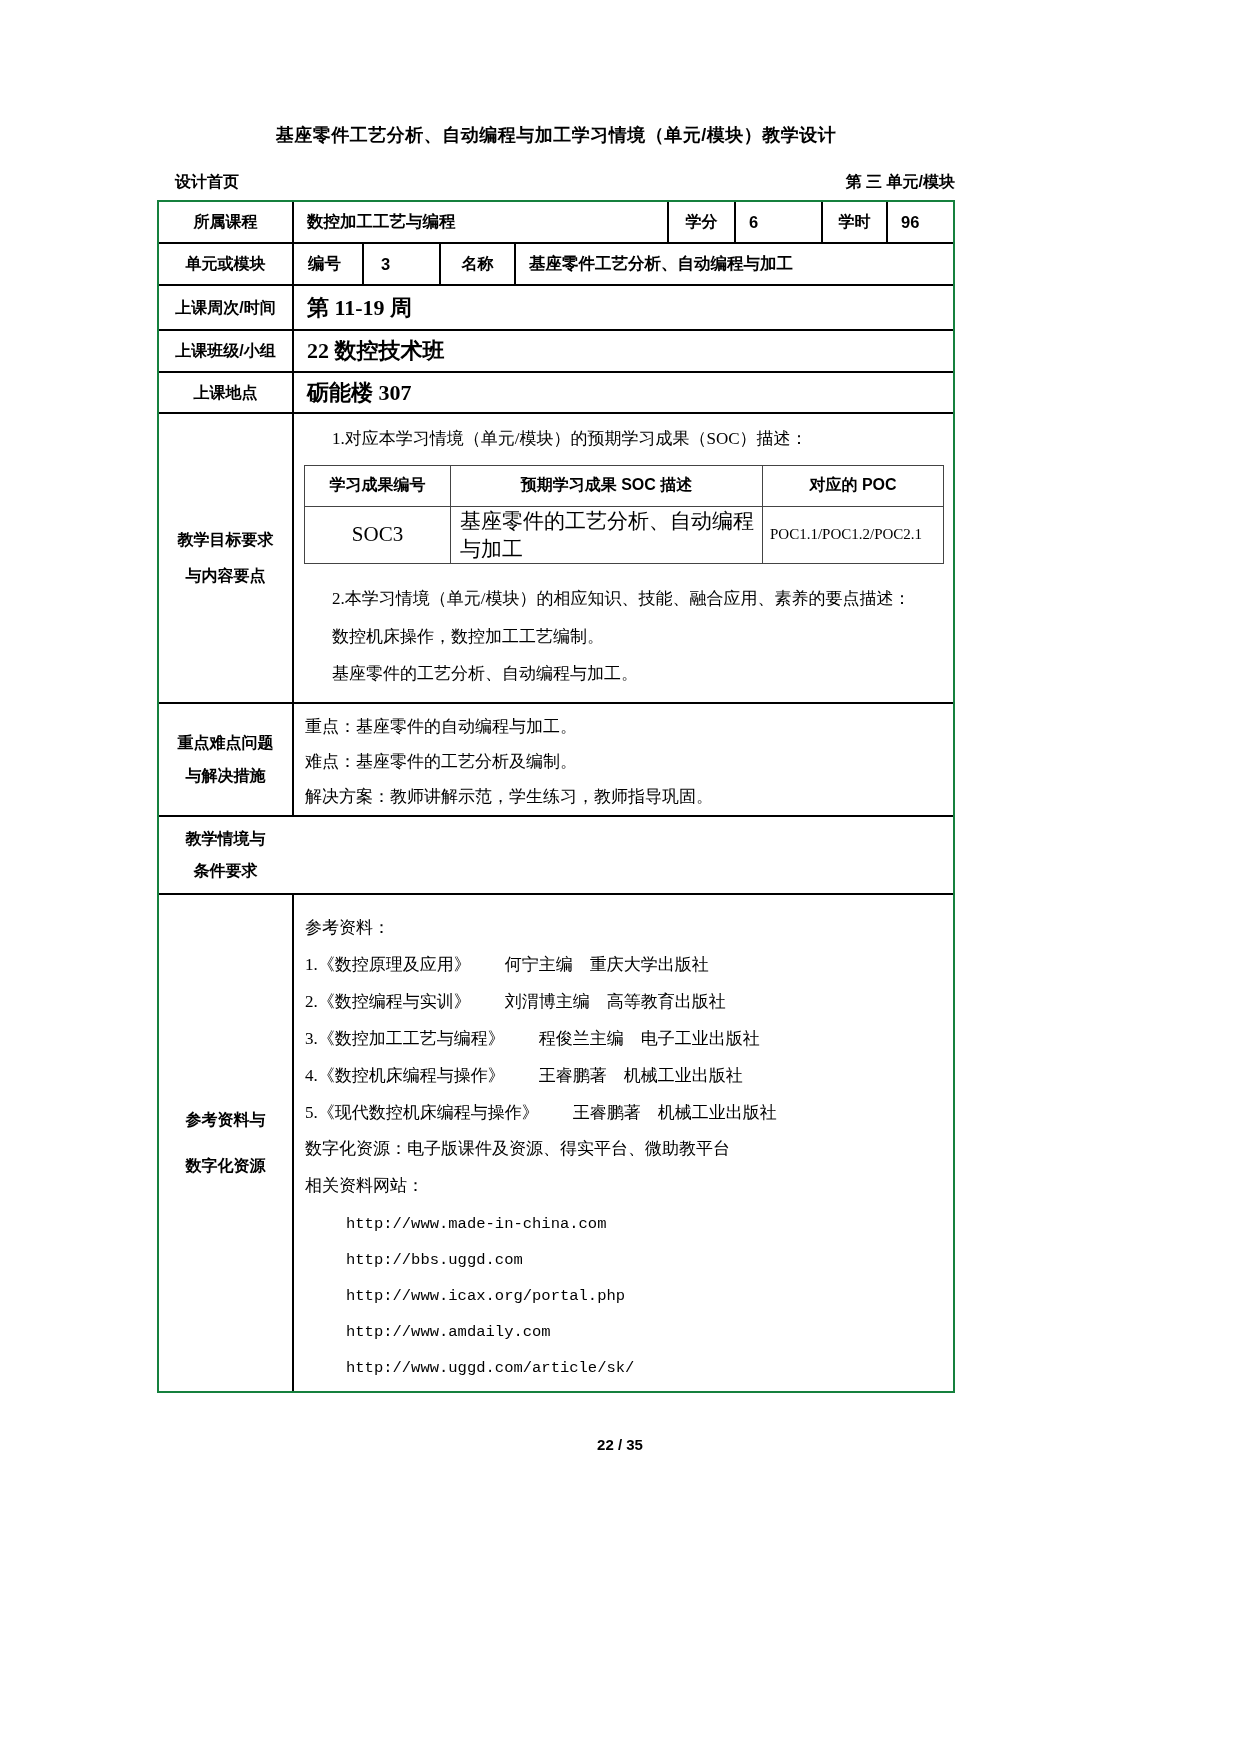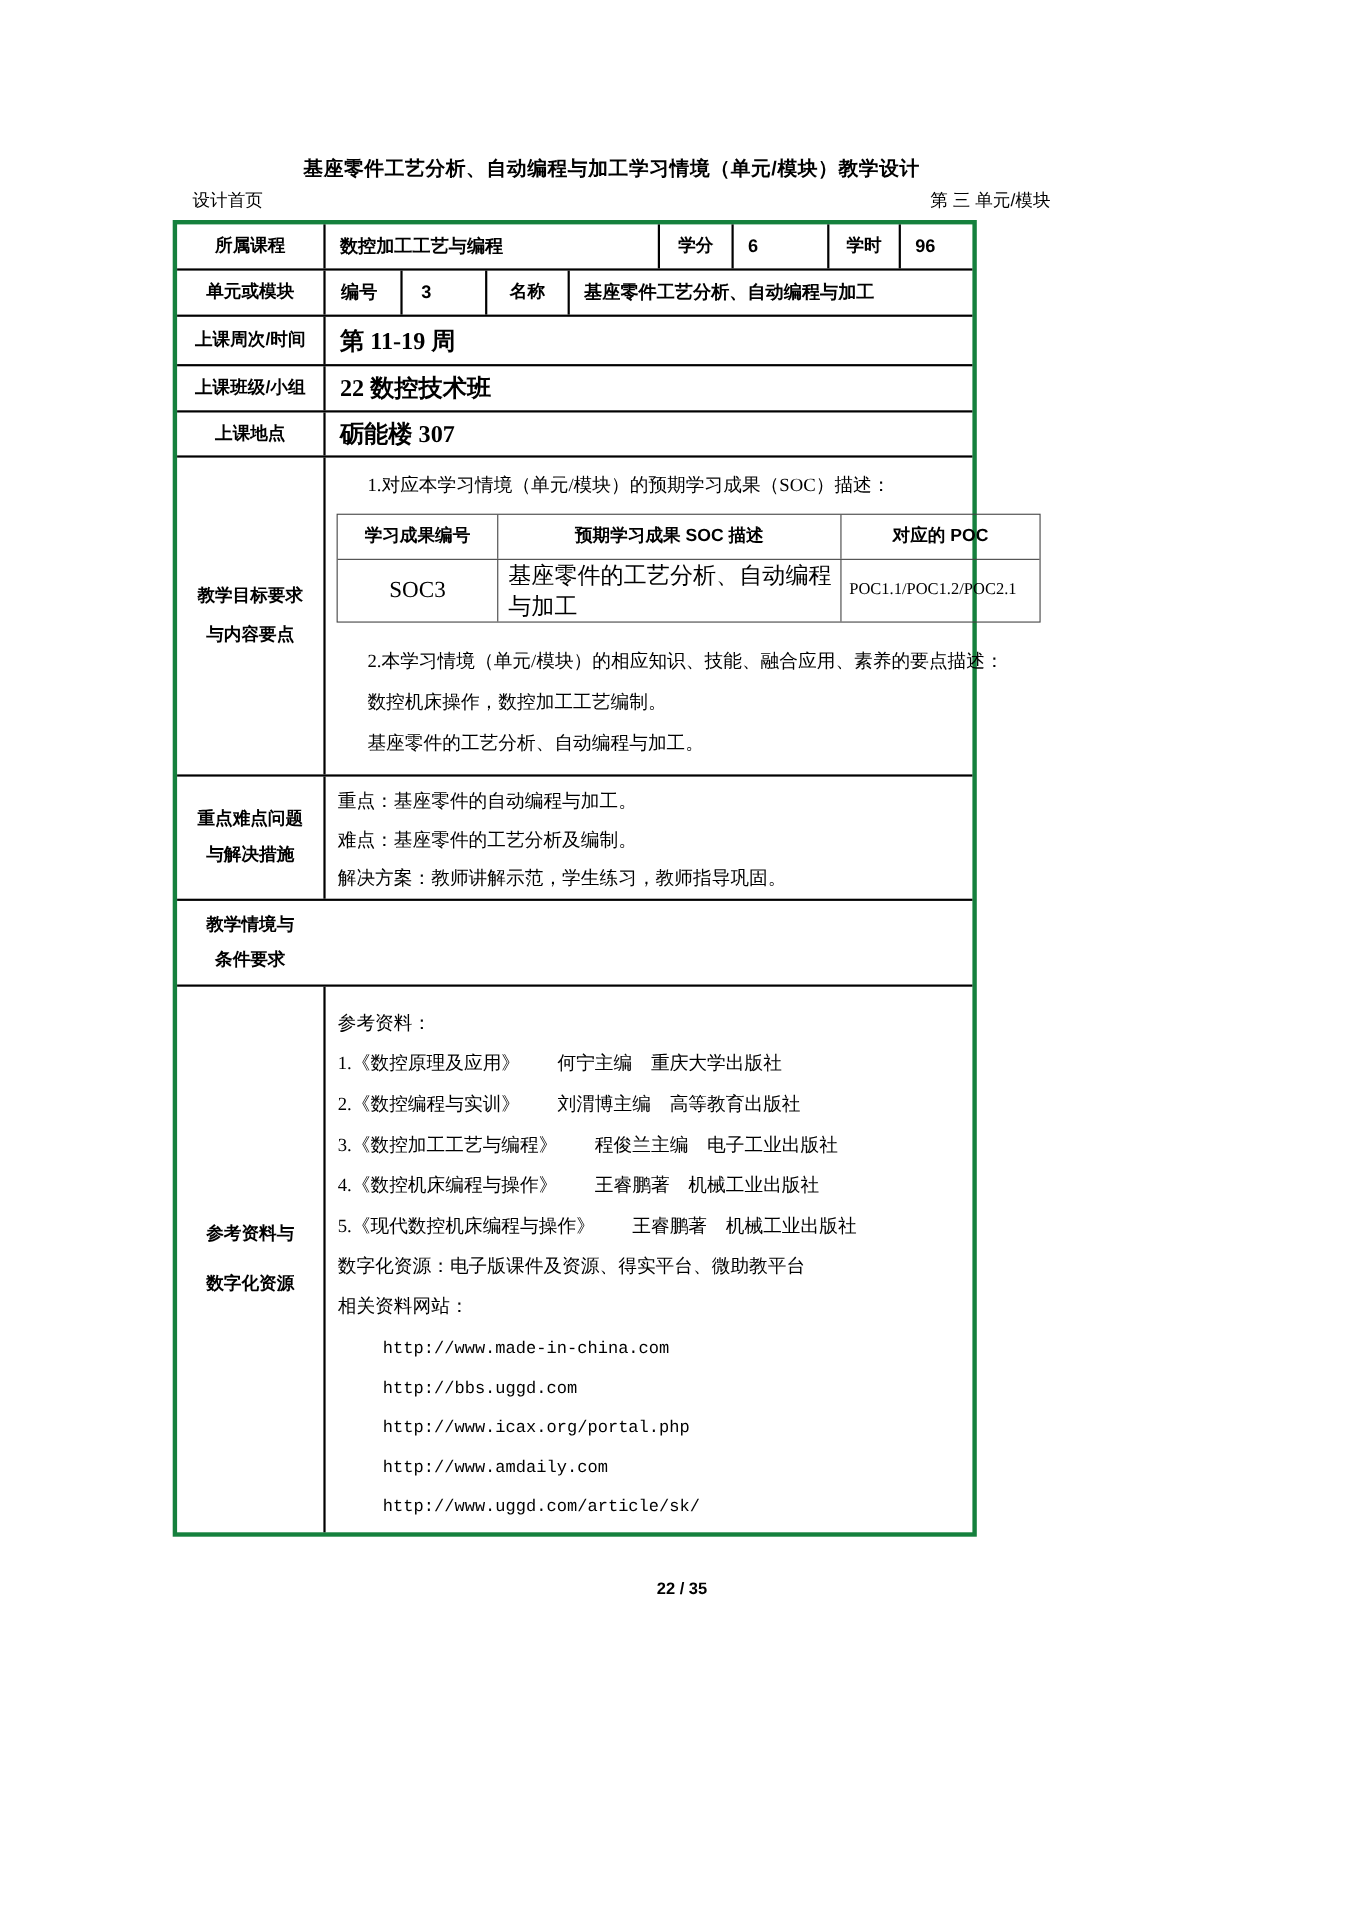--- a/index.html
+++ b/index.html
@@ -6,35 +6,35 @@
   html,body { background:#e8e8e8; }
   .page {
     position:relative;
     width:1240px; height:1753px;
     background:#ffffff;
     font-family:"Liberation Serif", serif;
     color:#000;
     overflow:hidden;
   }
   .doc-title {
-    position:absolute; top:141px; left:157px; width:798px;
+    position:absolute; top:123px; left:157px; width:798px;
     text-align:center;
     font-family:"Liberation Sans", sans-serif;
     font-weight:bold; font-size:18px; letter-spacing:0.5px;
   }
   .subheader {
     position:absolute; top:172px; left:157px; width:798px;
     display:flex; justify-content:space-between; align-items:center;
     font-family:"Liberation Sans", sans-serif;
-    font-weight:normal; font-size:16px;
+    font-weight:bold; font-size:16px;
   }
   .subheader .sh-left { padding-left:18px; }
   .doc-table {
-    position:absolute; top:200px; left:157px; width:731px;
-    border:4px solid #15803d;
+    position:absolute; top:200px; left:157px; width:798px;
+    border:2px solid #15803d;
   }
   .trow { display:flex; align-items:stretch; border-top:2px solid #000; }
   .trow:first-child { border-top:none; }
   .tcell { border-left:2px solid #000; display:flex; align-items:center; }
   .tcell:first-child { border-left:none; }
   .lbl {
     font-family:"Liberation Sans", sans-serif;
     font-weight:bold; font-size:16px;
     justify-content:center; text-align:center;
     flex-direction:column; line-height:1.35;

